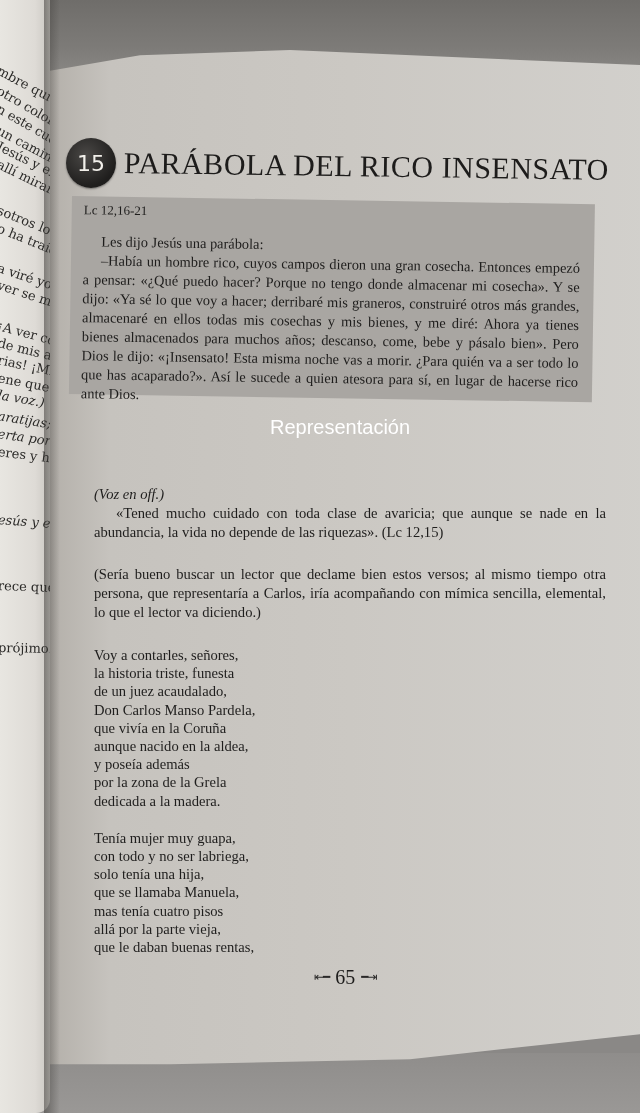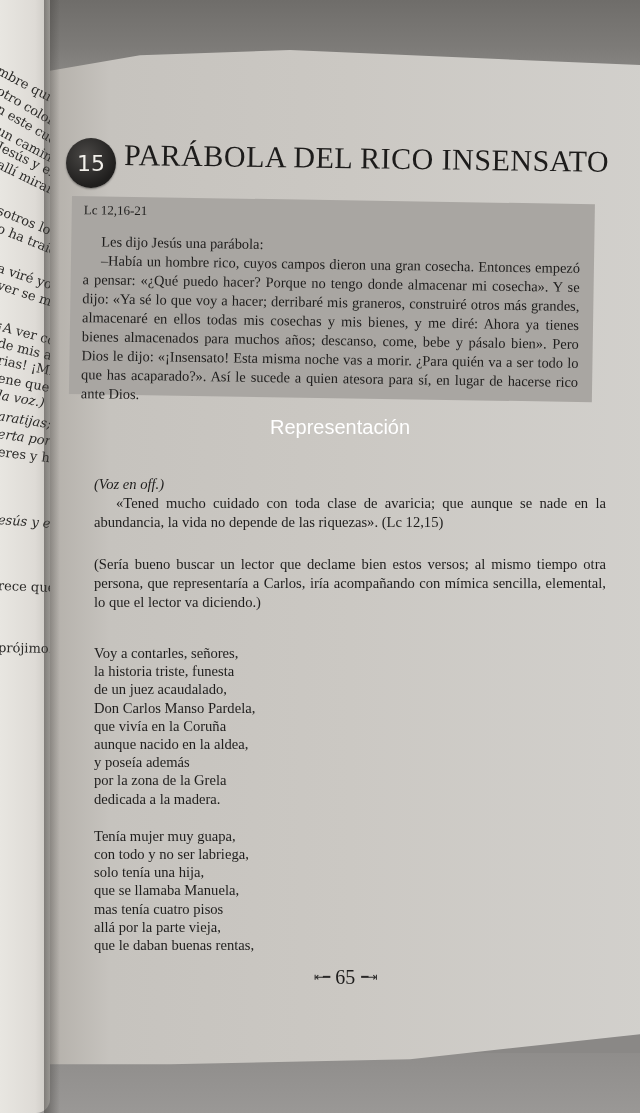--- a/index.html
+++ b/index.html
@@ -30,21 +30,21 @@
     position:absolute; left:44px; top:0; width:16px; height:1113px;
     background:linear-gradient(90deg,rgba(60,58,55,.55),rgba(60,58,55,0));
   }
   .page {
     position:absolute; left:50px; top:50px; width:600px; height:1035px;
     background:linear-gradient(90deg,#b4b0aa 0%,#c6c3be 10%,#cbc8c3 50%,#d2d0cc 100%);
     border-top-left-radius:40px 20px;
     clip-path:polygon(0 2%, 15% 0.5%, 40% 0, 100% 1.5%, 100% 95%, 60% 97.5%, 20% 98%, 0 98%);
   }
   .chapter-header {
-    position:absolute; left:66px; top:138px; display:flex; gap:8px;
+    position:absolute; left:66px; top:138px; display:flex; align-items:center; gap:8px;
   }
   .badge {
     width:50px; height:50px; border-radius:50%;
     background:radial-gradient(circle at 40% 35%,#4a4846,#1f1e1d 70%);
     color:#f1efea; font-family:"DejaVu Sans", sans-serif; font-size:22px;
     display:flex; align-items:center; justify-content:center;
     box-shadow:0 1px 2px rgba(0,0,0,.4);
   }
   .chapter-title {
     font-family:"Liberation Serif", serif; font-size:30px; color:#1d1c1b;
@@ -62,27 +62,27 @@
   }
   .scripture-text {
     font-family:"Liberation Serif", serif; font-size:14.4px; line-height:19px; margin:0;
   }
   .scripture-text p { margin:0; text-align:justify; text-indent:18px; }
   .section-title {
     position:absolute; left:270px; top:416px;
     font-family:Liberation Sans, sans-serif; font-size:20px; color:#ffffff;
   }
   .body {
-    position:absolute; left:94px; top:475px; width:512px;
+    position:absolute; left:94px; top:485px; width:512px;
     font-family:"Liberation Serif", serif; font-size:14.6px; line-height:19px; color:#1f1e1d;
   }
   .stage-direction { font-style:italic; margin:0; }
   .quote { margin:0; text-indent:22px; text-align:justify;font-family:Liberation Serif, serif; }
   .note { margin:23px 0 0 0; text-align:justify; }
-  .verse-block { margin-top:32px; }
+  .verse-block { margin-top:24px; }
   .verse-block + .verse-block { margin-top:19px; }
   .verse { display:block; line-height:18.2px; }
   .page-number {
     position:absolute; left:314px; top:966px; display:flex; align-items:center; gap:6px;
     font-family:"Liberation Serif", serif; font-size:20px; color:#1d1c1b;
   }
   .ornament { font-size:12px; color:#2a2928; letter-spacing:-1px; }
 </style>
 </head>
 <body>

